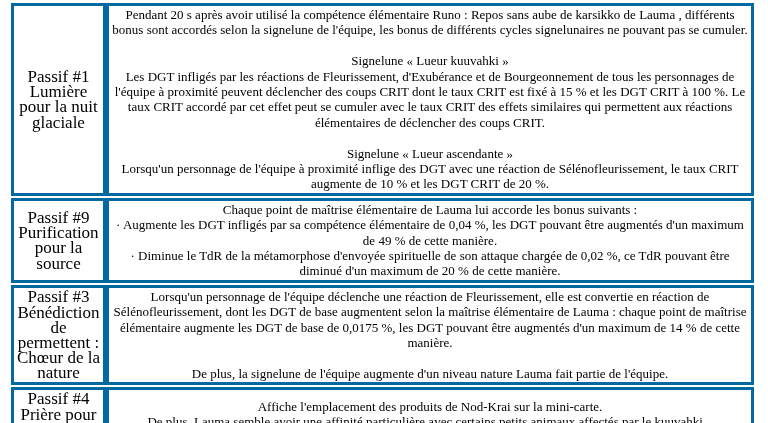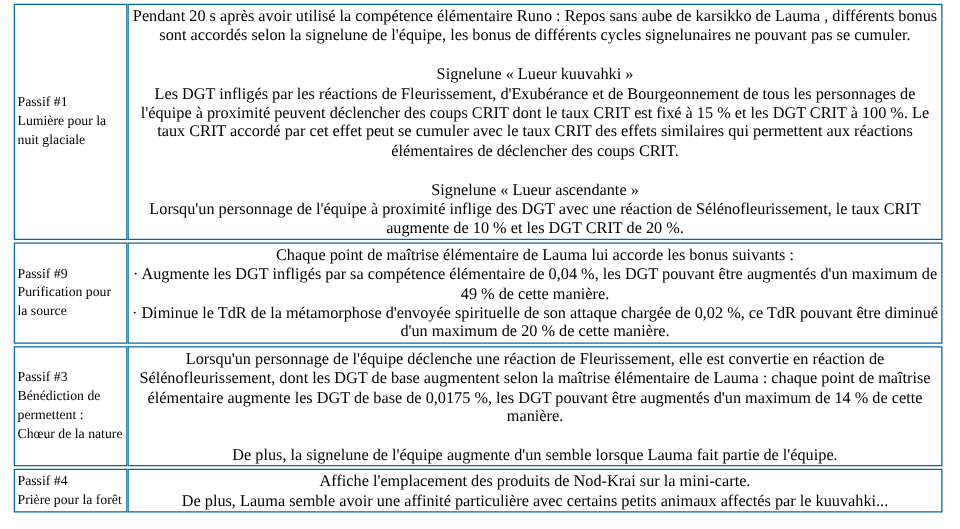--- a/index.html
+++ b/index.html
@@ -24,28 +24,29 @@
     box-sizing: border-box;
   }
   table.passives {
     border-collapse: separate;
     border-spacing: 0 2px;
     width: 743px;
     margin: 1px 0 0 11px;
     table-layout: fixed;
   }
   table.passives td {
-    border: 1px solid #0369a1;
+    border: 3px solid #0369a1;
     background: #ffffff;
     vertical-align: middle;
     padding: 1px 2px;
   }
   td.label-cell {
     width: 85px;
-    font-size: 11px;
+    text-align: center;
+    font-size: 17px;
     line-height: 15.2px;
     padding: 2px 3px;
   }
   td.label-cell .pnum {
     display: block;
     font-weight: normal;
   }
   td.label-cell .pname {
     display: block;
     font-weight: normal;
@@ -97,21 +98,21 @@
           </td>
         </tr>
         <tr>
           <td class="label-cell">
             <span class="pnum">Passif #3</span>
             <span class="pname">Bénédiction de permettent : Chœur de la nature</span>
           </td>
           <td class="body-cell">
             <p>Lorsqu'un personnage de l'équipe déclenche une réaction de Fleurissement, elle est convertie en réaction de Sélénofleurissement, dont les DGT de base augmentent selon la maîtrise élémentaire de Lauma : chaque point de maîtrise élémentaire augmente les DGT de base de 0,0175 %, les DGT pouvant être augmentés d'un maximum de 14 % de cette manière.</p>
             <p class="spacer"></p>
-            <p>De plus, la signelune de l'équipe augmente d'un semble lorsque Lauma fait partie de l'équipe.</p>
+            <p>De plus, la signelune de l'équipe augmente d'un niveau nature Lauma fait partie de l'équipe.</p>
           </td>
         </tr>
         <tr>
           <td class="label-cell">
             <span class="pnum">Passif #4</span>
             <span class="pname">Prière pour la forêt</span>
           </td>
           <td class="body-cell">
             <p>Affiche l'emplacement des produits de Nod-Krai sur la mini-carte.</p>
             <p>De plus, Lauma semble avoir une affinité particulière avec certains petits animaux affectés par le kuuvahki...</p>

